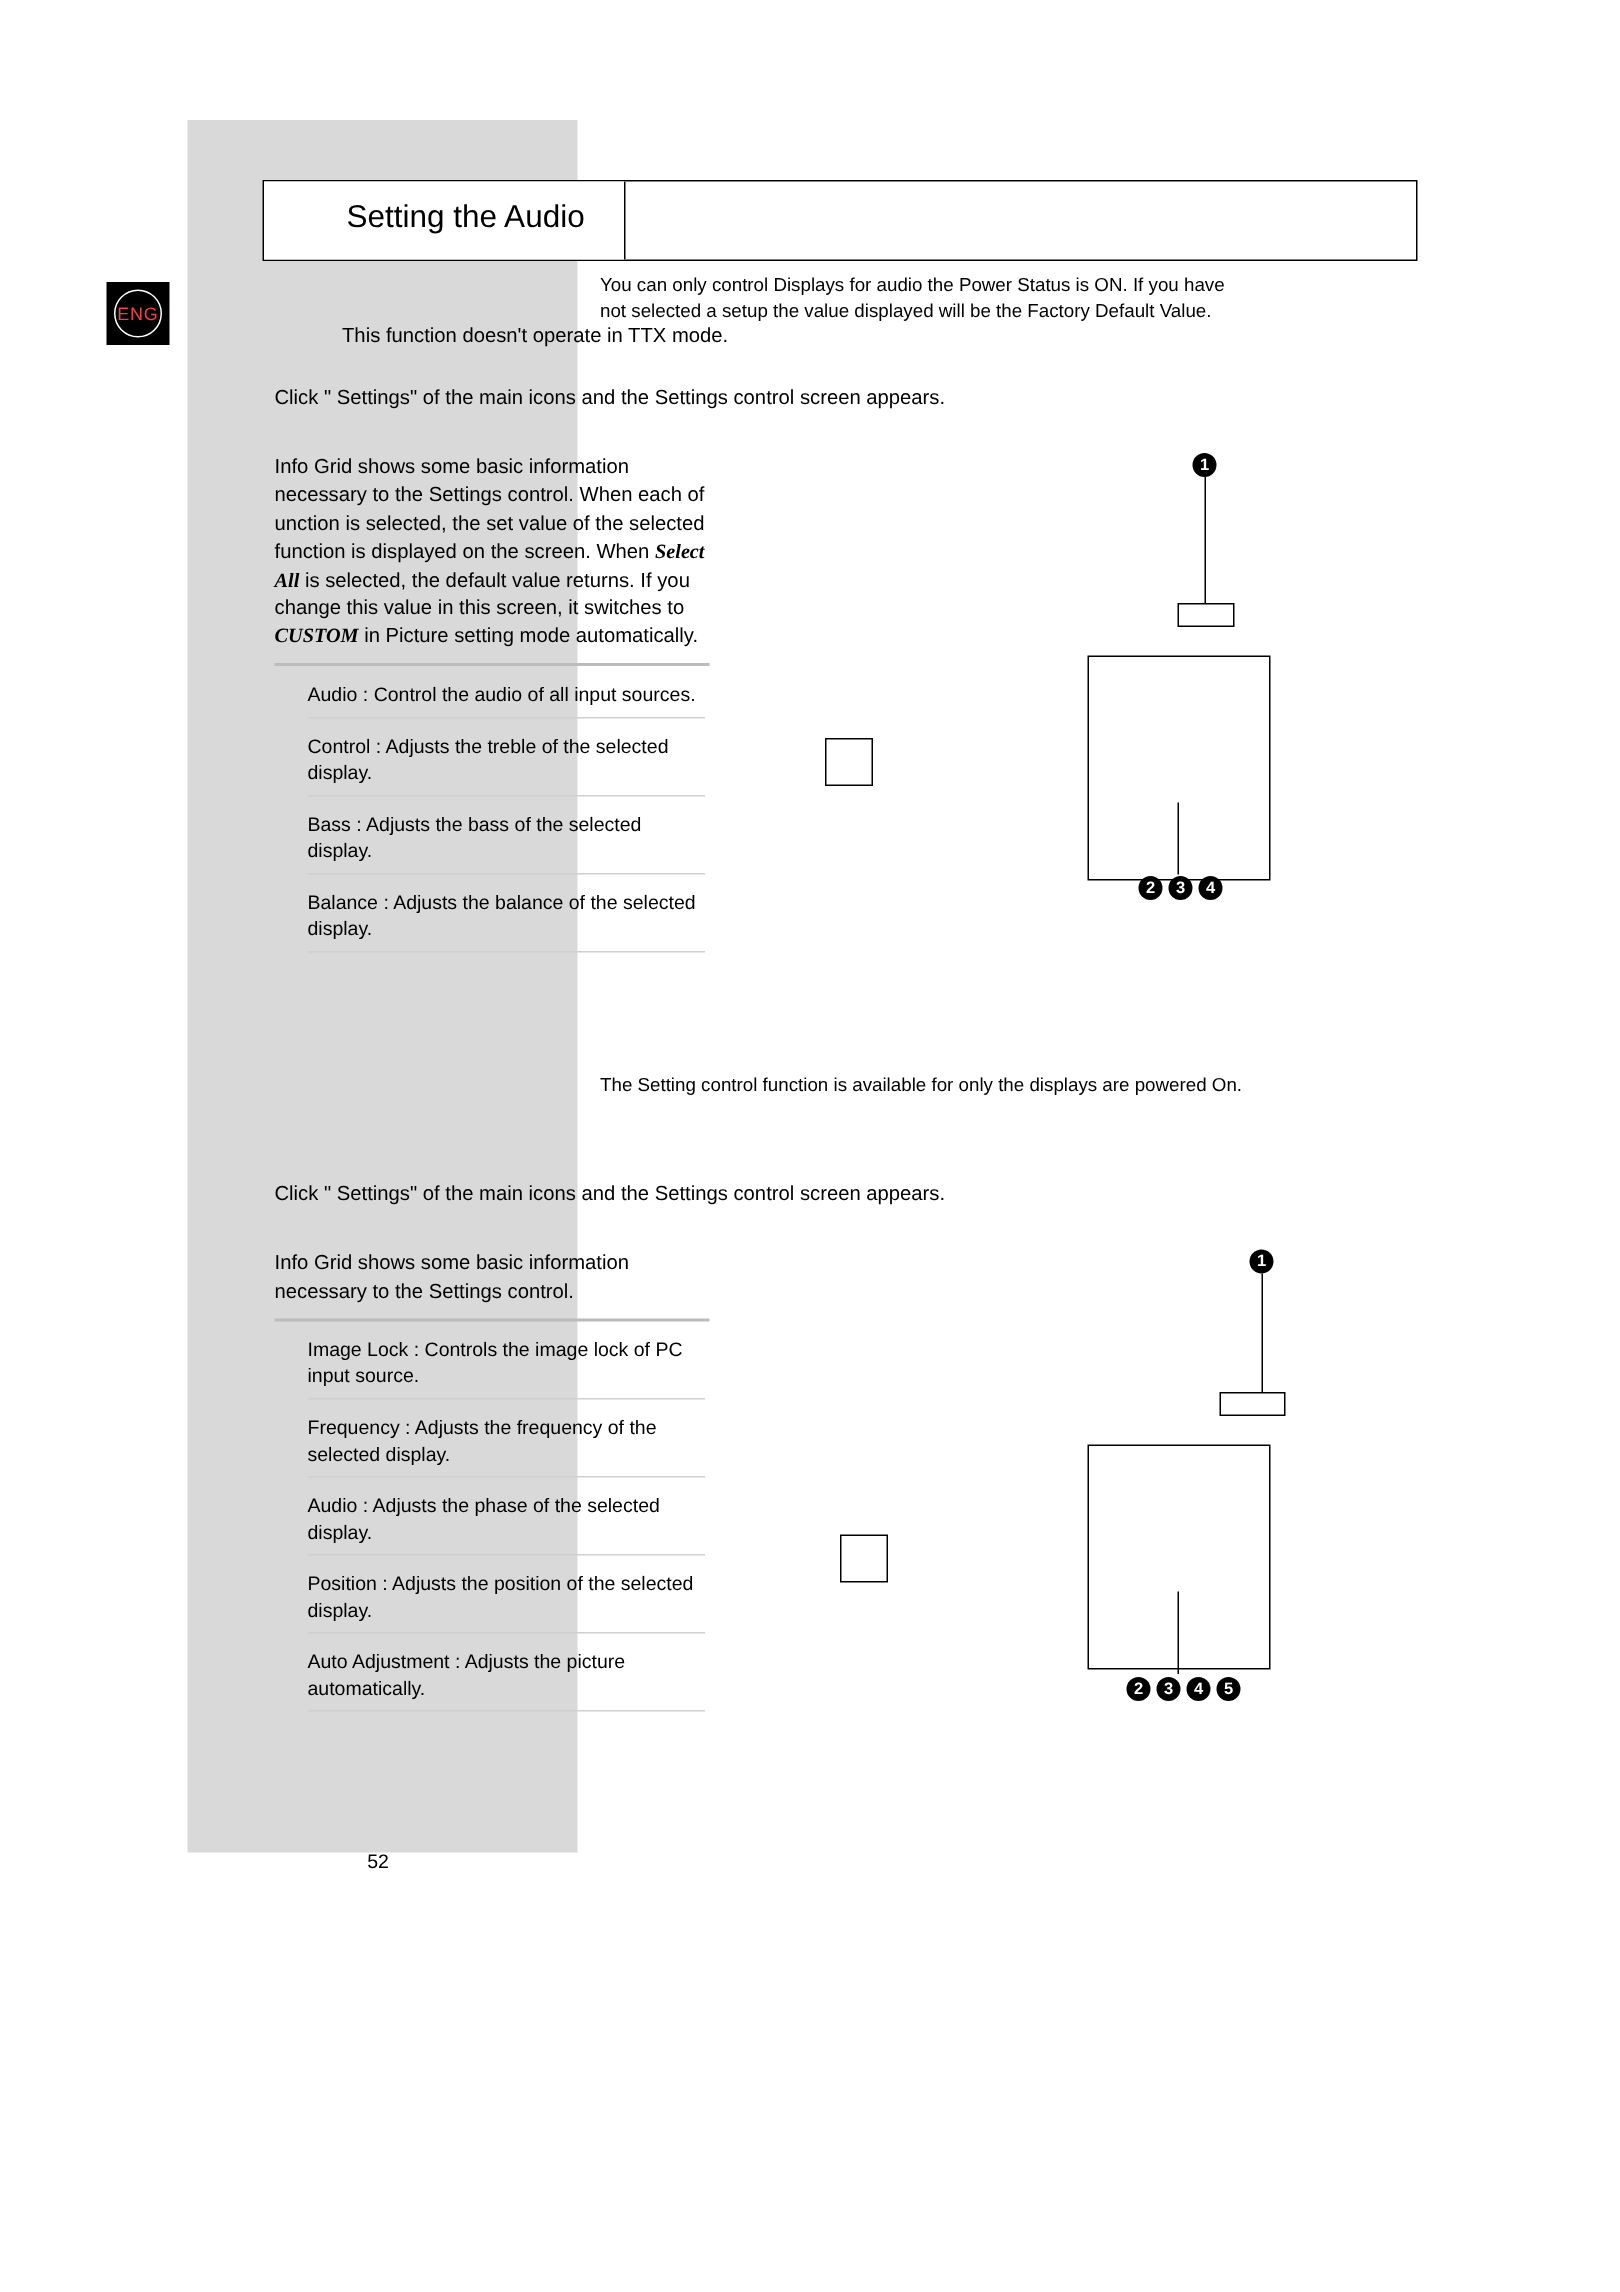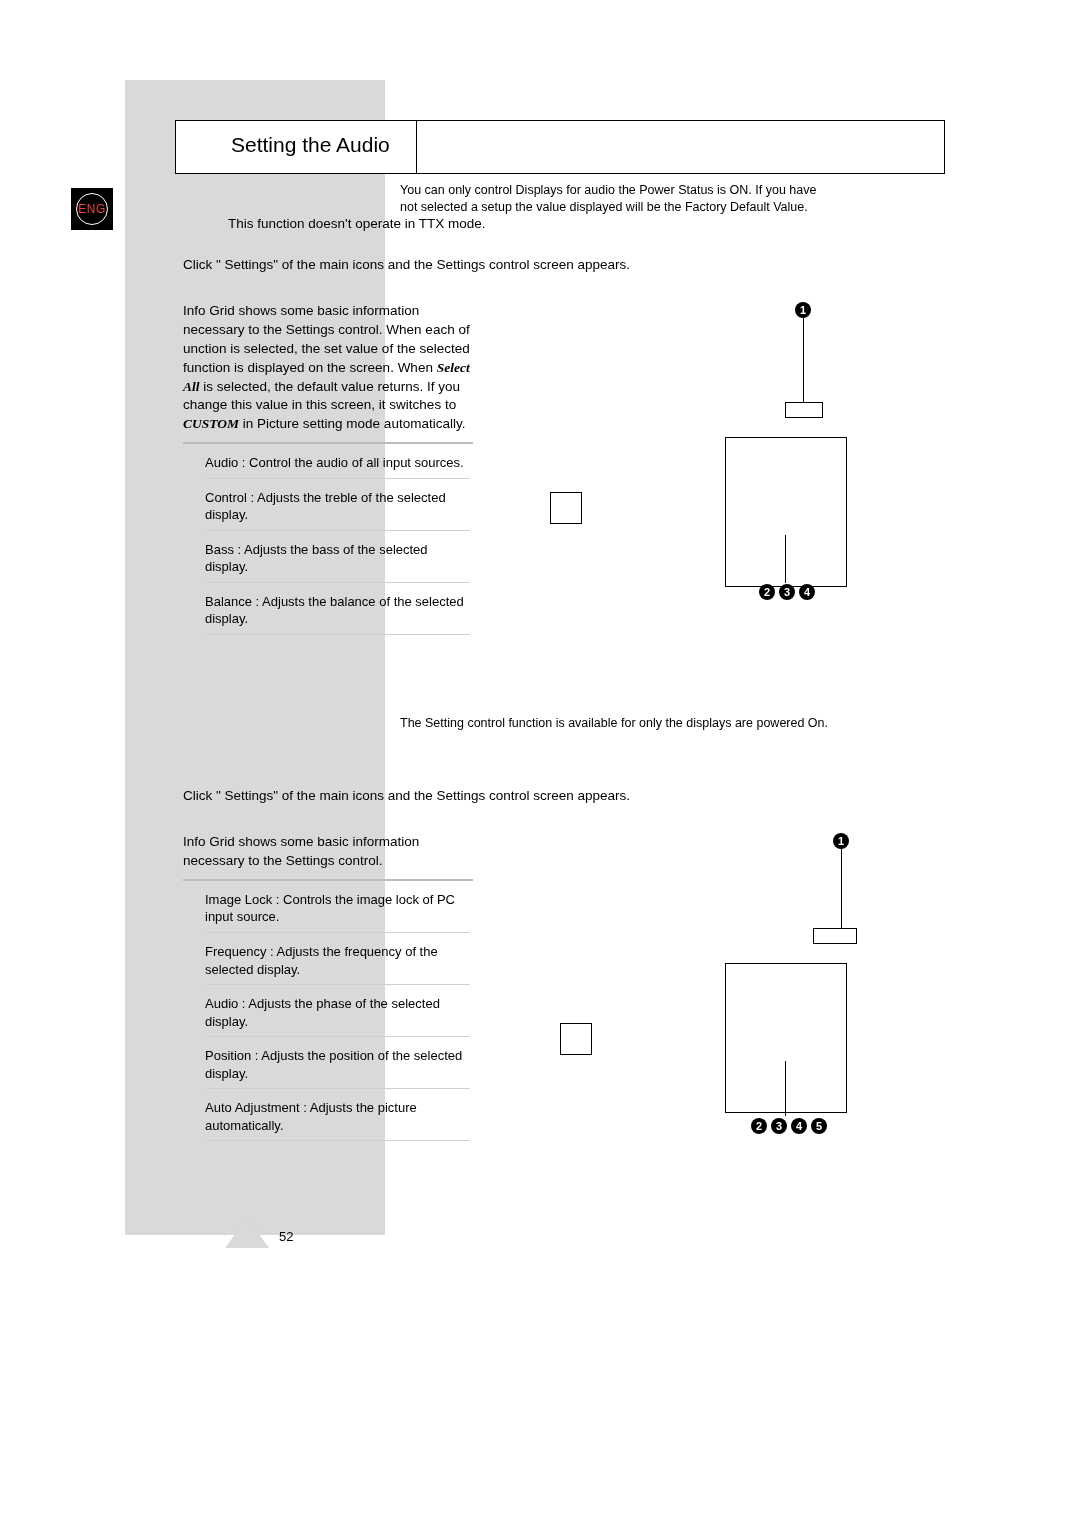--- a/index.html
+++ b/index.html
@@ -166,21 +166,21 @@
     display: flex;
     align-items: center;
     justify-content: center;
   }
   
   .page-num-wrap {
     position: absolute;
     left: 225px;
     bottom: 280px;
     display: flex;
-    flex-direction: row;
+    flex-direction: column;
     align-items: center;
   }
   .up-tri {
     width: 0; height: 0;
     border-left: 22px solid transparent;
     border-right: 22px solid transparent;
     border-bottom: 30px solid #d9d9d9;
   }
   .page-num {
     font-size: 13px;

